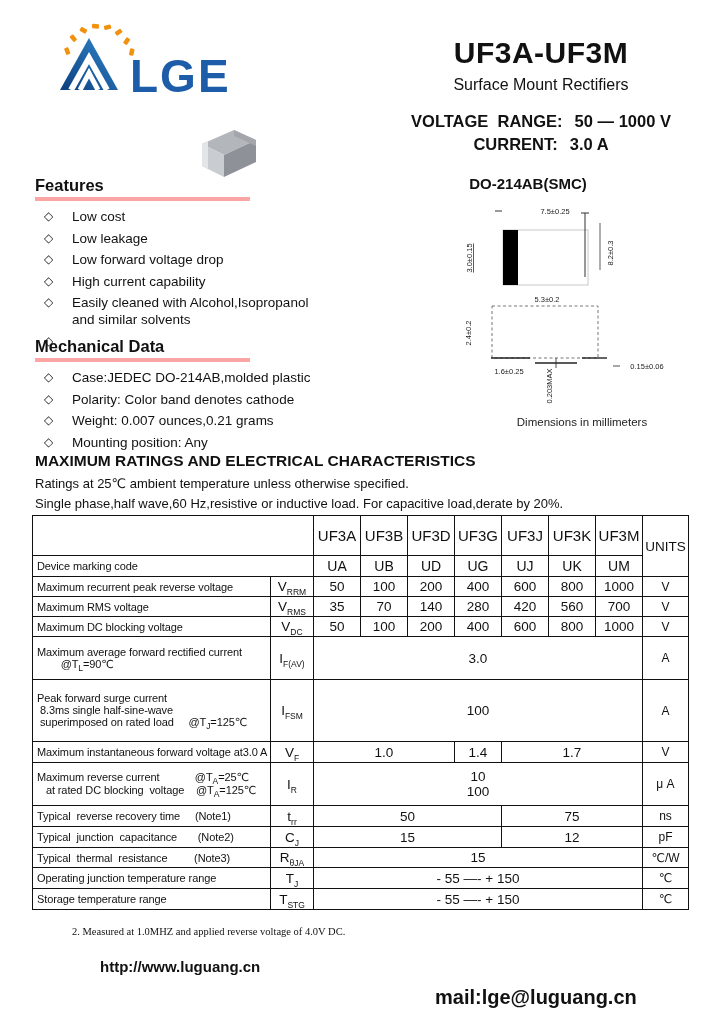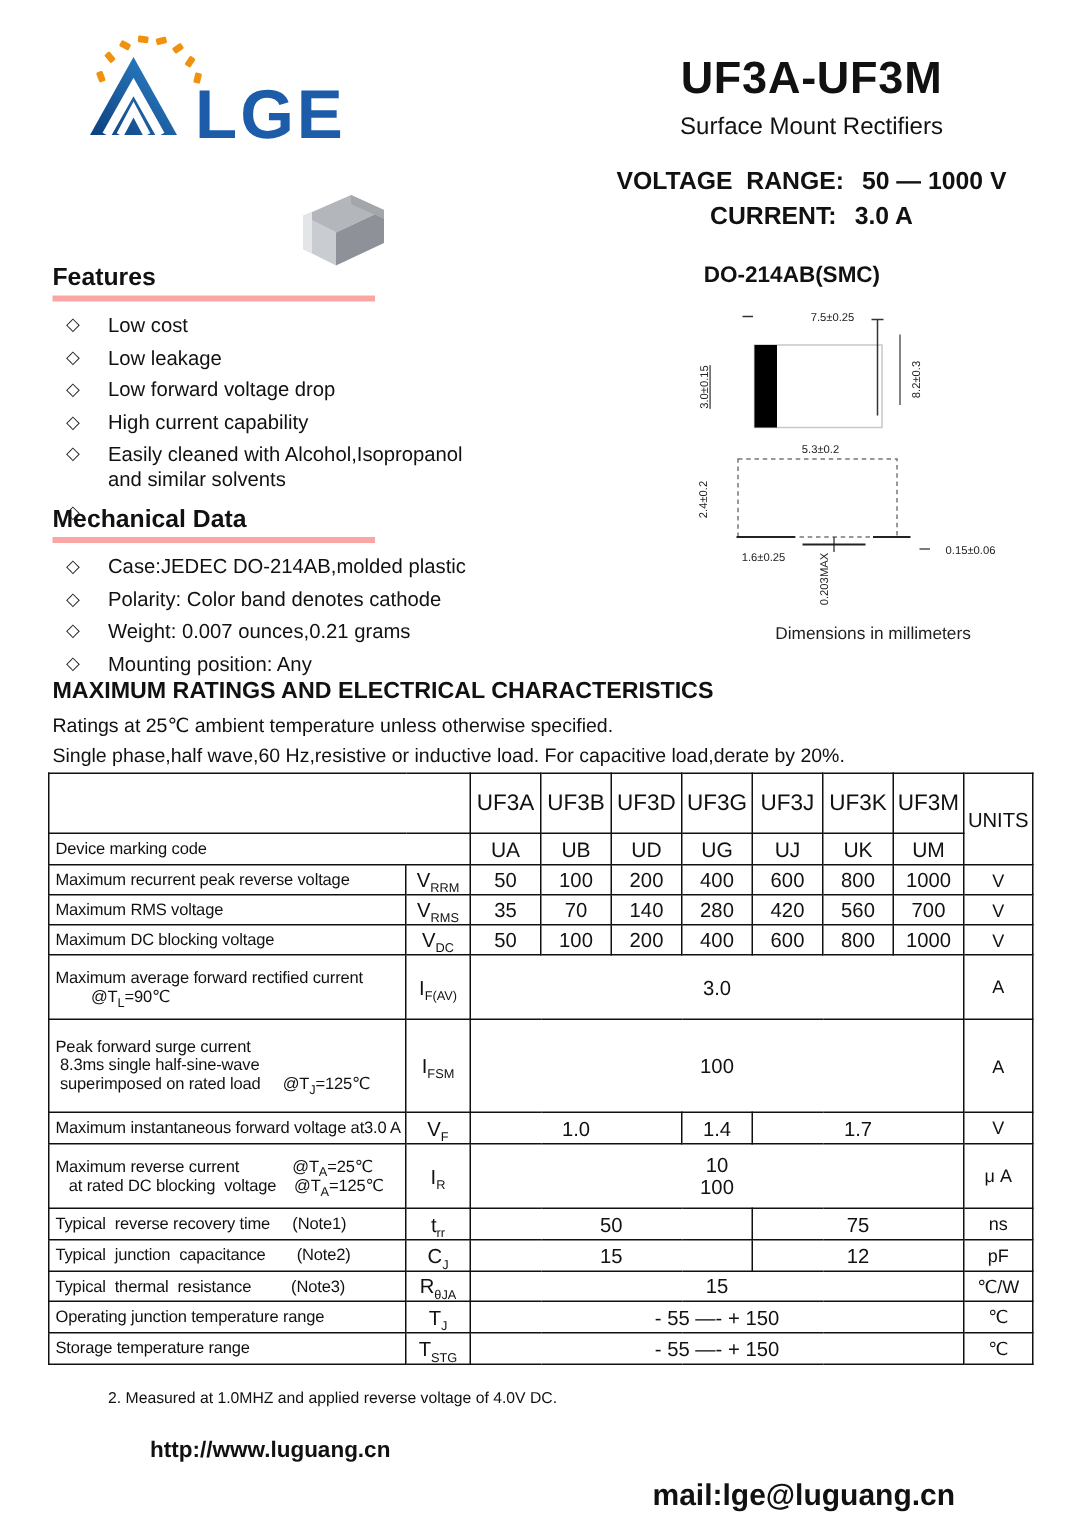--- a/index.html
+++ b/index.html
@@ -41,21 +41,21 @@
   #rt .lbl{font-size:11px;text-align:left;padding-left:4px;white-space:pre-wrap;letter-spacing:-0.1px;}
   #rt .sym{font-size:13.5px;text-align:center;}
   #rt .devh{font-size:15px;text-align:center;}
   #rt .unitsh{font-size:13.5px;text-align:center;}
   #rt .mark{font-size:14px;text-align:center;}
   #rt .num{font-size:13.5px;text-align:center;}
   #rt .unit{font-size:12px;text-align:center;}
   #rt sub{font-size:8.5px;line-height:0;}
 
   #note1{left:32px;top:911px;font-size:10.5px;}
-  #note2{left:72px;top:926px;font-size:10.5px;}
+  #note2{left:72px;top:926px;font-size:10.5px;font-family:Liberation Serif, serif;}
 
   #footer-url{left:100px;top:958px;font-size:15px;font-weight:bold;}
   #footer-mail{left:435px;top:958px;font-size:20px;font-weight:bold;margin-top:28px;}
 </style>
 </head>
 <body>
 
 <div id="page">
 
   <svg class="abs" style="left:58px;top:20px;" width="190" height="86" viewBox="0 0 190 86">

